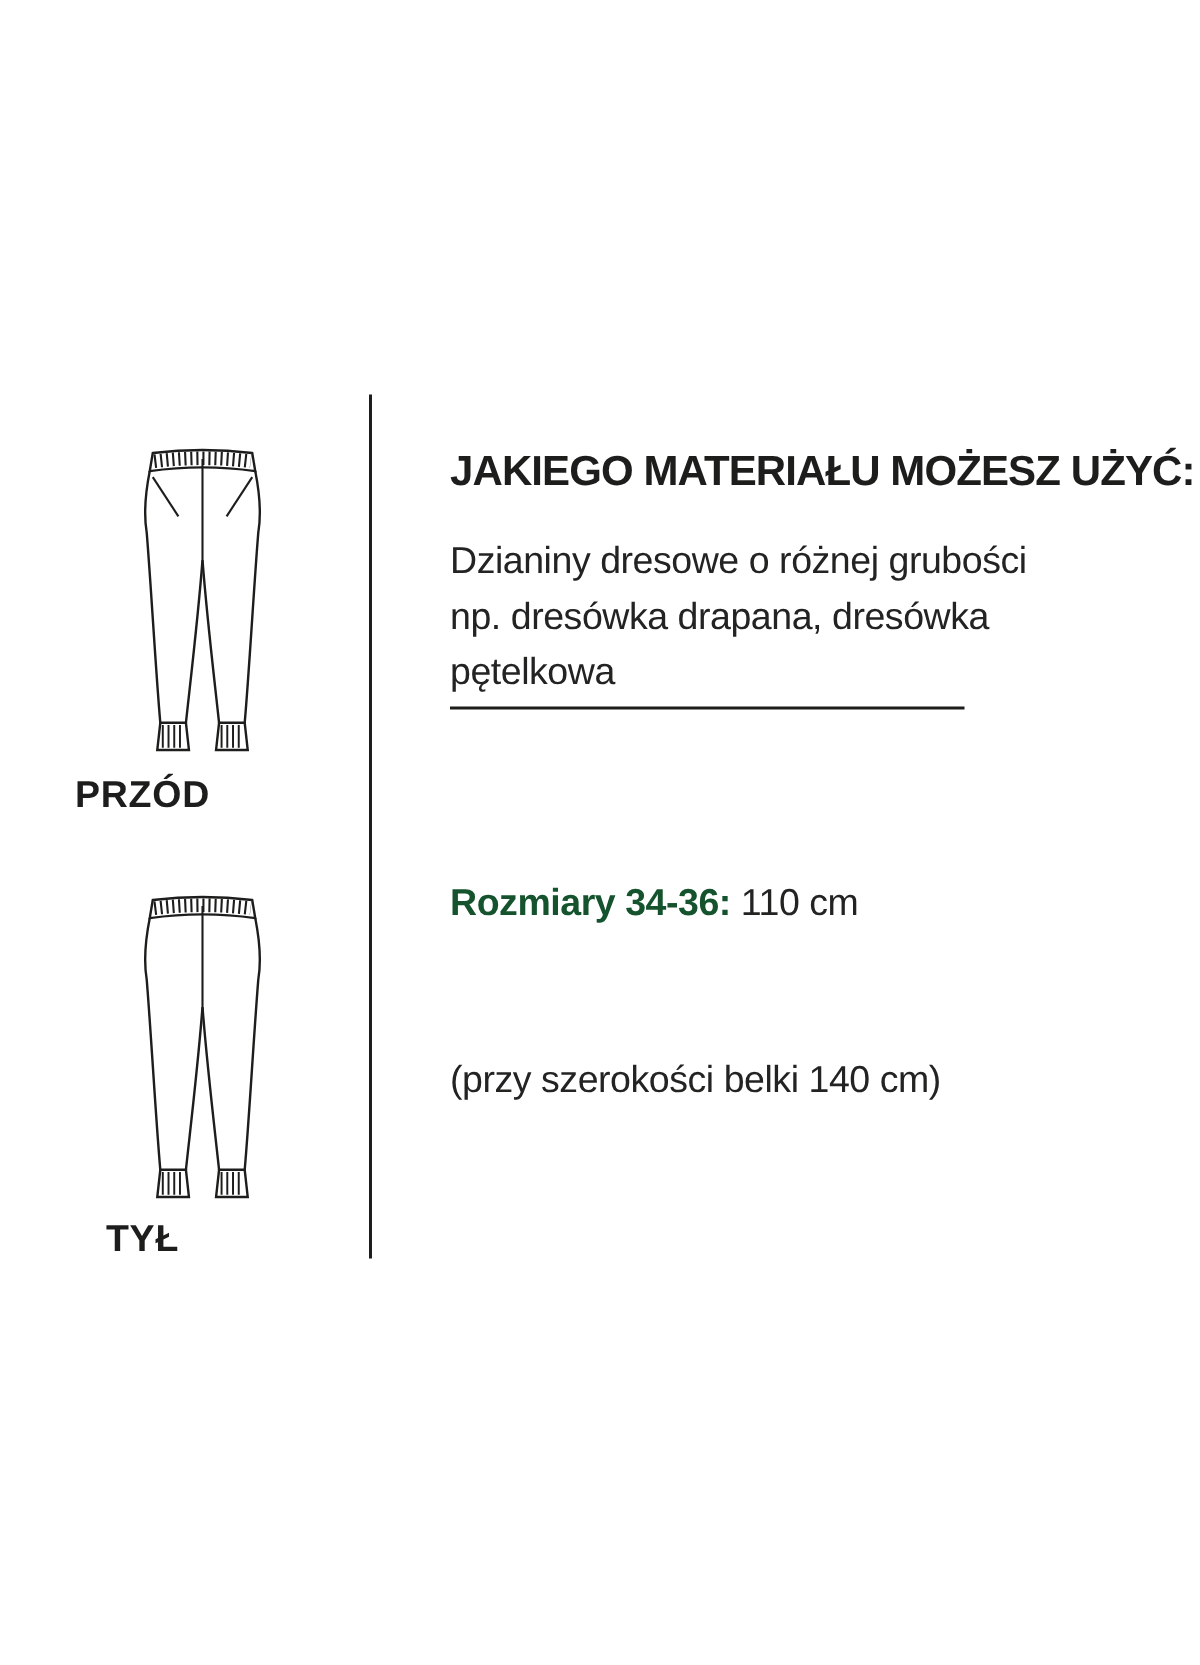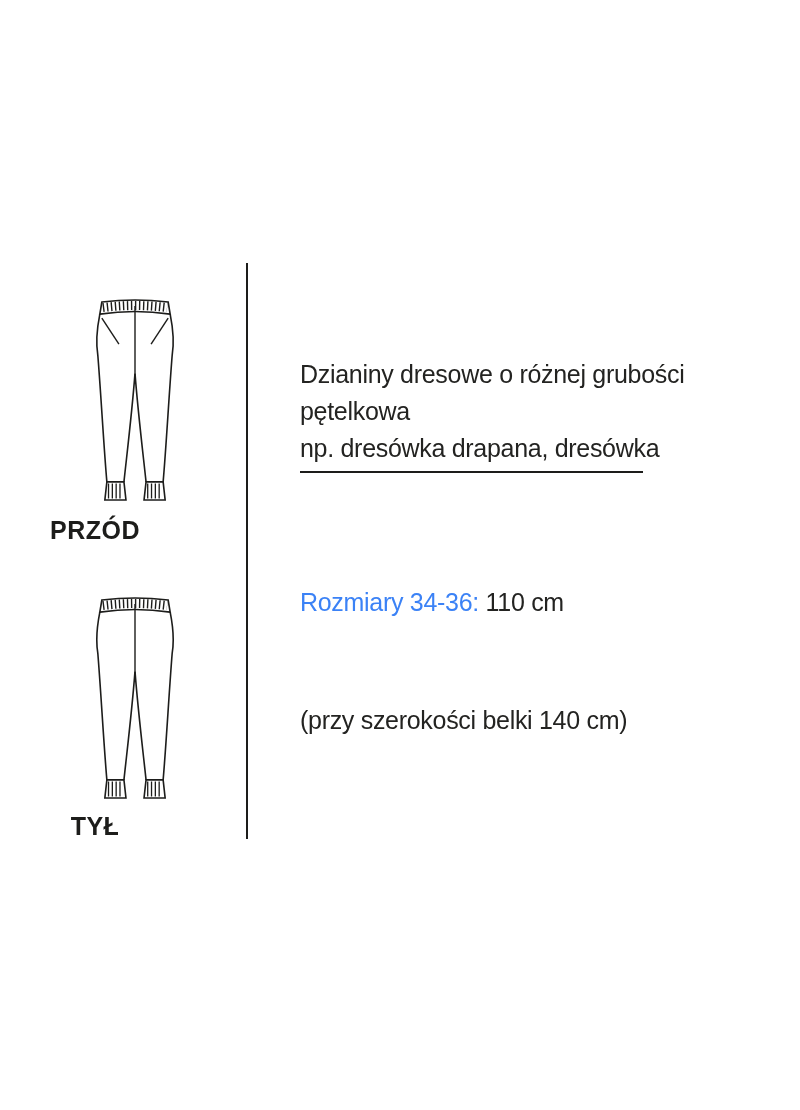--- a/index.html
+++ b/index.html
@@ -87,21 +87,21 @@
   }
   .req-list {
     position: absolute;
     left: 300px;
     top: 584px;
     font-size: 25px;
     line-height: 36px;
     letter-spacing: -0.3px;
     color: #232321;
   }
-  .req-row .req-label { font-weight: normal; color: #3b82f6; }
+  .req-row .req-label { font-weight: bold; color: #14532d; }
   .req-row .req-value { font-weight: normal; }
   .note {
     position: absolute;
     left: 300px;
     top: 706px;
     font-size: 25px;
     letter-spacing: -0.3px;
     color: #232321;
     white-space: nowrap;
     text-align: center;
@@ -158,25 +158,26 @@
       <path d="M53,193 L68,193" stroke="#1d1d1b" stroke-width="15" stroke-dasharray="1.3,2.5"></path>
 
       <path d="M13,184 L30,184 L32,202 L11,202 Z" stroke="#1d1d1b" stroke-width="1.6" fill="#ffffff" fill-opacity="0"></path>
       <path d="M52,184 L69,184 L71,202 L50,202 Z" stroke="#1d1d1b" stroke-width="1.6" fill="#ffffff" fill-opacity="0"></path>
     </svg>
   </figure>
   <figcaption class="fig-label label-back">TYŁ</figcaption>
 
   <div class="v-divider"></div>
 
+  <h1 class="section-heading h-materials">JAKIEGO MATERIAŁU MOŻESZ UŻYĆ:</h1>
 
   <div class="body-par">
     <div>Dzianiny dresowe o różnej grubości</div>
+    <div>np. dresówka drapana, dresówka</div>
     <div>pętelkowa</div>
-    <div>np. dresówka drapana, dresówka</div>
   </div>
 
   <div class="h-rule"></div>
 
 
   <div class="req-list">
     <div class="req-row">
       <span class="req-label">Rozmiary 34-36:</span>
       <span class="req-value">110 cm</span>
     </div>

